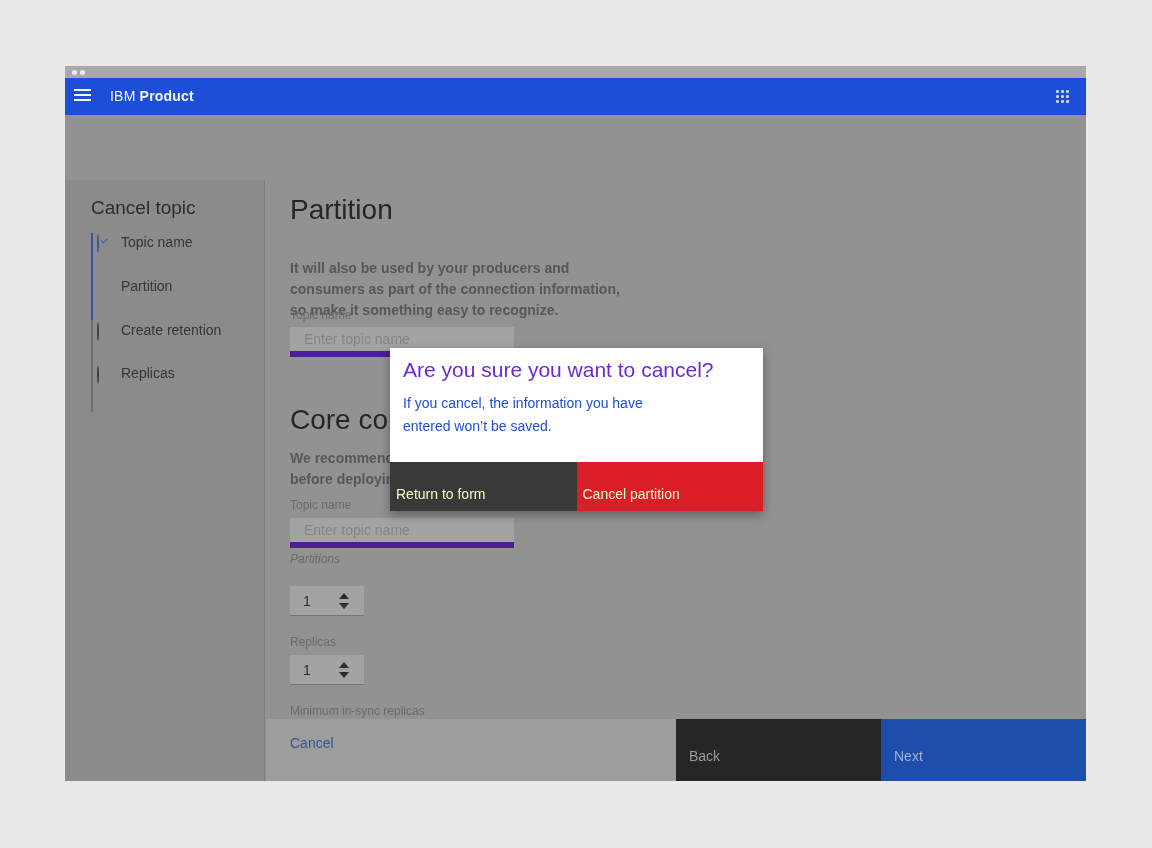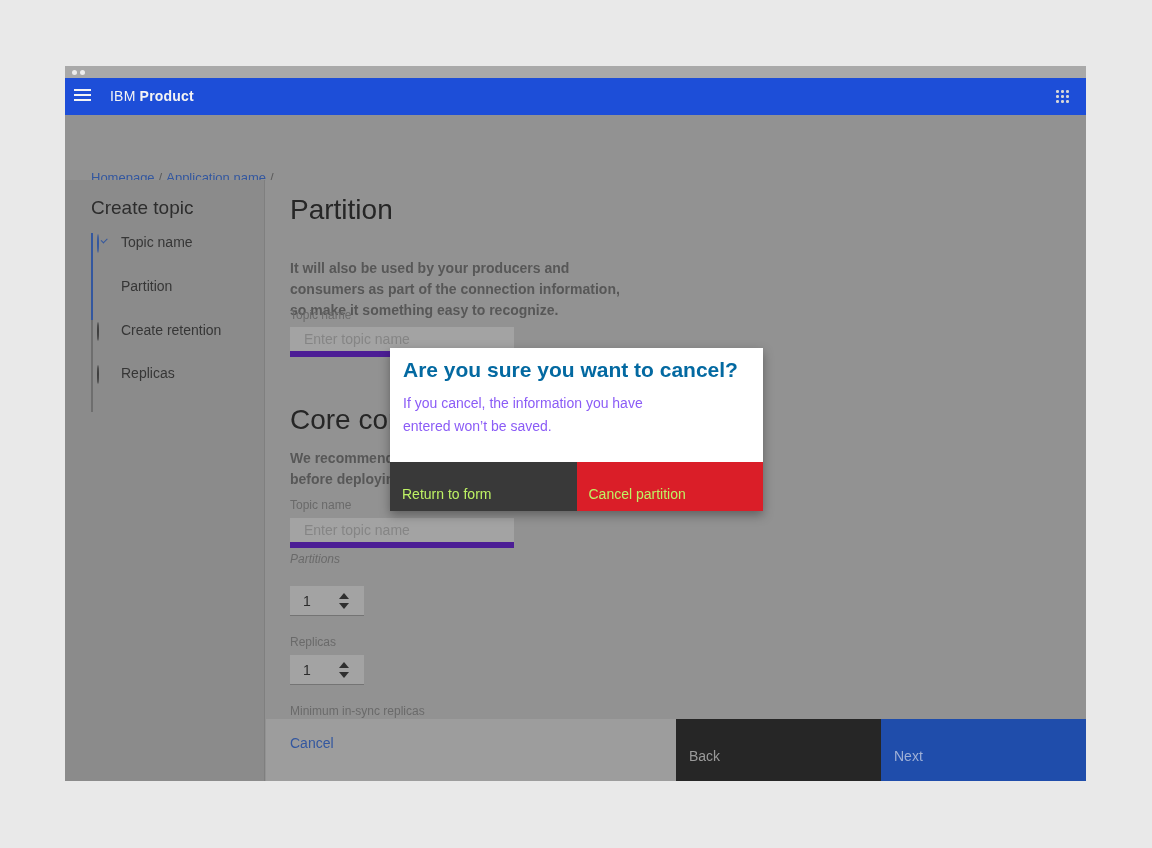--- a/index.html
+++ b/index.html
@@ -72,24 +72,24 @@
   .footer { position:absolute; left:201px; top:653px; width:820px; height:62px; background:#9d9d9d; }
   .cancel-link { position:absolute; left:24px; top:16px; font-size:14px; color:#33579f; text-decoration:none; cursor:pointer; }
   .btn { position:absolute; top:0; height:62px; width:205px; border:none; text-align:left; cursor:pointer;
          font-size:14px; padding:12px 12px 0 13px; vertical-align:top; font-family:"Liberation Sans", sans-serif; }
   .btn-back { left:410px; background:#262626; color:#9a9a9a; }
   .btn-next { left:615px; background:#1f4dab; color:#9fb0d6; }
 
   
   .modal { position:absolute; left:325px; top:282px; width:373px; height:163px; background:#ffffff;
            box-shadow:0 4px 10px rgba(0,0,0,0.35); z-index:10; }
-  .modal-title { position:absolute; left:13px; top:10px; font-size:21px; font-weight:700; color:#0369a1; white-space:nowrap;text-align:right; }
-  .modal-body { position:absolute; left:13px; top:44px; width:260px; font-size:14px; line-height:23px; color:#8b5cf6; }
+  .modal-title { position:absolute; left:13px; top:10px; font-size:21px; font-weight:400; color:#6d28d9; white-space:nowrap;text-align:right; }
+  .modal-body { position:absolute; left:13px; top:44px; width:260px; font-size:14px; line-height:23px; color:#1d4ed8; }
   .modal-btns { position:absolute; left:0; bottom:0; width:373px; height:49px; display:flex; }
-  .mbtn { flex:1 1 50%; border:none; text-align:left; padding:15px 0 0 12px; font-size:14px; color:#bef264;
+  .mbtn { flex:1 1 50%; border:none; text-align:left; padding:15px 0 0 6px; font-size:14px; color:#fef9c3;
           cursor:pointer; font-family:"Liberation Sans", sans-serif; }
   .mbtn-secondary { background:#393939; }
   .mbtn-danger { background:#da1e28; }
 </style>
 </head>
 <body>
 
 <div class="stage">
   <div class="window">
 
@@ -111,29 +111,23 @@
           <i></i>
           <i></i>
           <i></i>
           <i></i>
           <i></i>
           <i></i>
           <i></i>
         </div>
     </div>
 
-    <div class="pagehead">
-      <div class="breadcrumb">
-        <a>Homepage</a><span class="sep">/</span><a>Application name</a><span class="sep">/</span>
-      </div>
-      <div class="pagetitle">Page title</div>
-    </div>
 
     <div class="sidebar">
-      <div class="sidebar-title">Create topic</div>
+      <div class="sidebar-title">Cancel topic</div>
       <div class="prog-line blue"></div>
       <div class="prog-line gray"></div>
 
       <div class="step s1">
         <span class="icn"><span class="circle-done"></span></span>
         <span class="lbl">Topic name</span>
       </div>
       <div class="step s2">
         <span class="icn"><span class="circle-current"></span></span>
         <span class="lbl">Partition</span>

